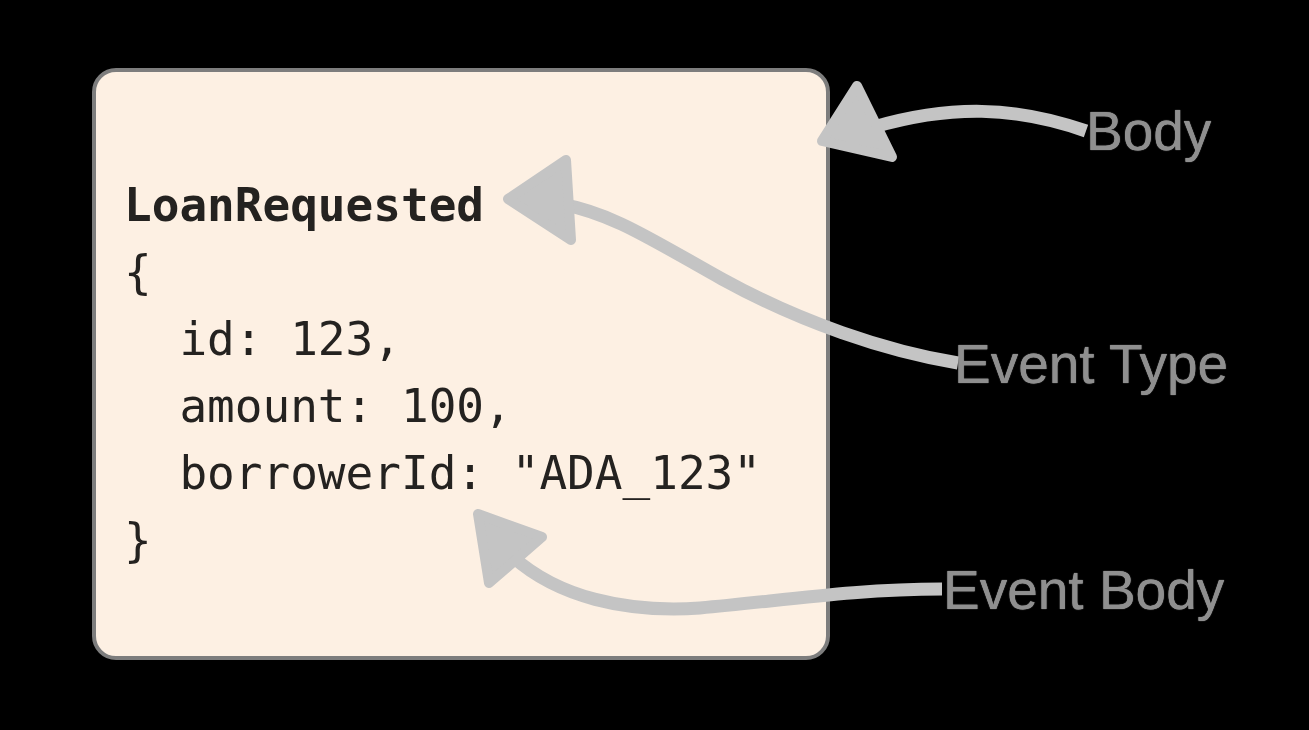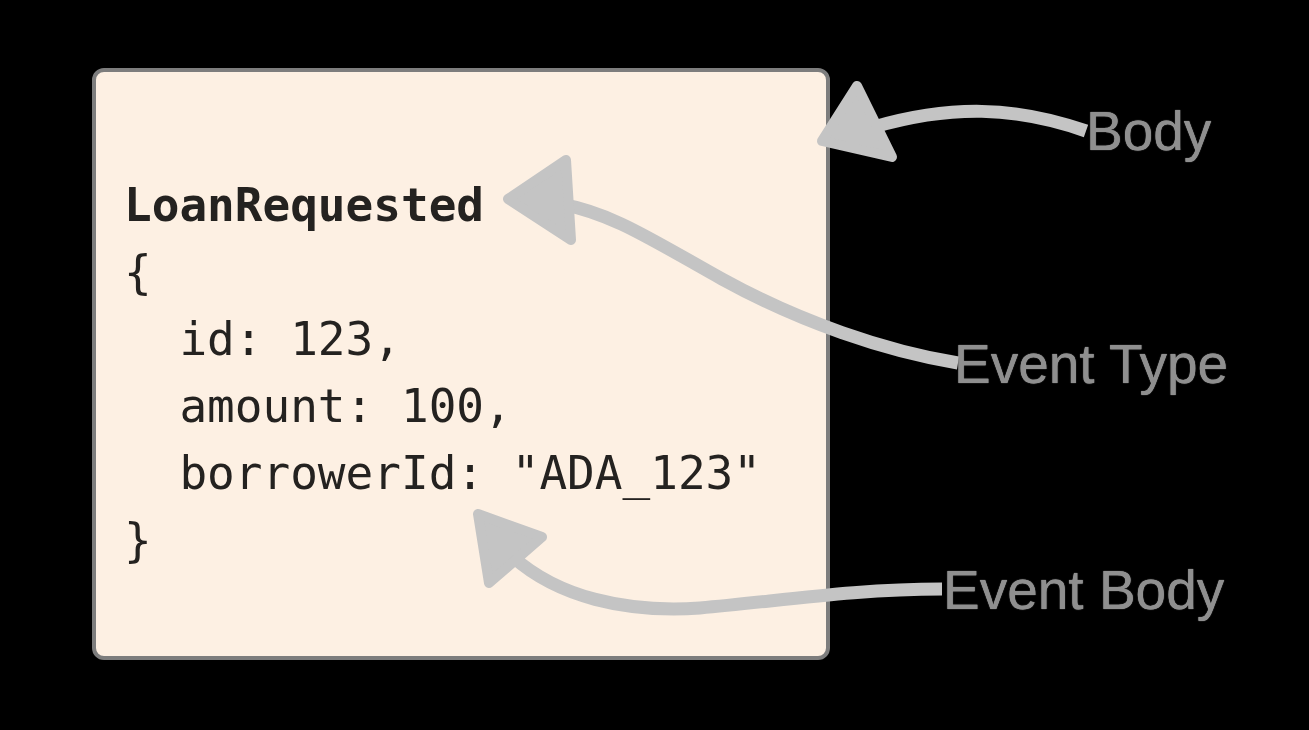--- a/index.html
+++ b/index.html
@@ -17,21 +17,21 @@
   }
   .event-card {
     position: absolute;
     left: 92px;
     top: 68px;
     width: 738px;
     height: 592px;
     box-sizing: border-box;
     background: var(--card-fill, #fdf0e3);
     border: 4px solid var(--card-border, #7d7d7d);
-    border-radius: 12px;
+    border-radius: 24px;
   }
   .event-code {
     position: absolute;
     left: 28px;
     top: 100px;
     margin: 0;
     font-family: "DejaVu Sans Mono", monospace;
     font-size: 46px;
     line-height: 67px;
     color: var(--code-text, #242220);

